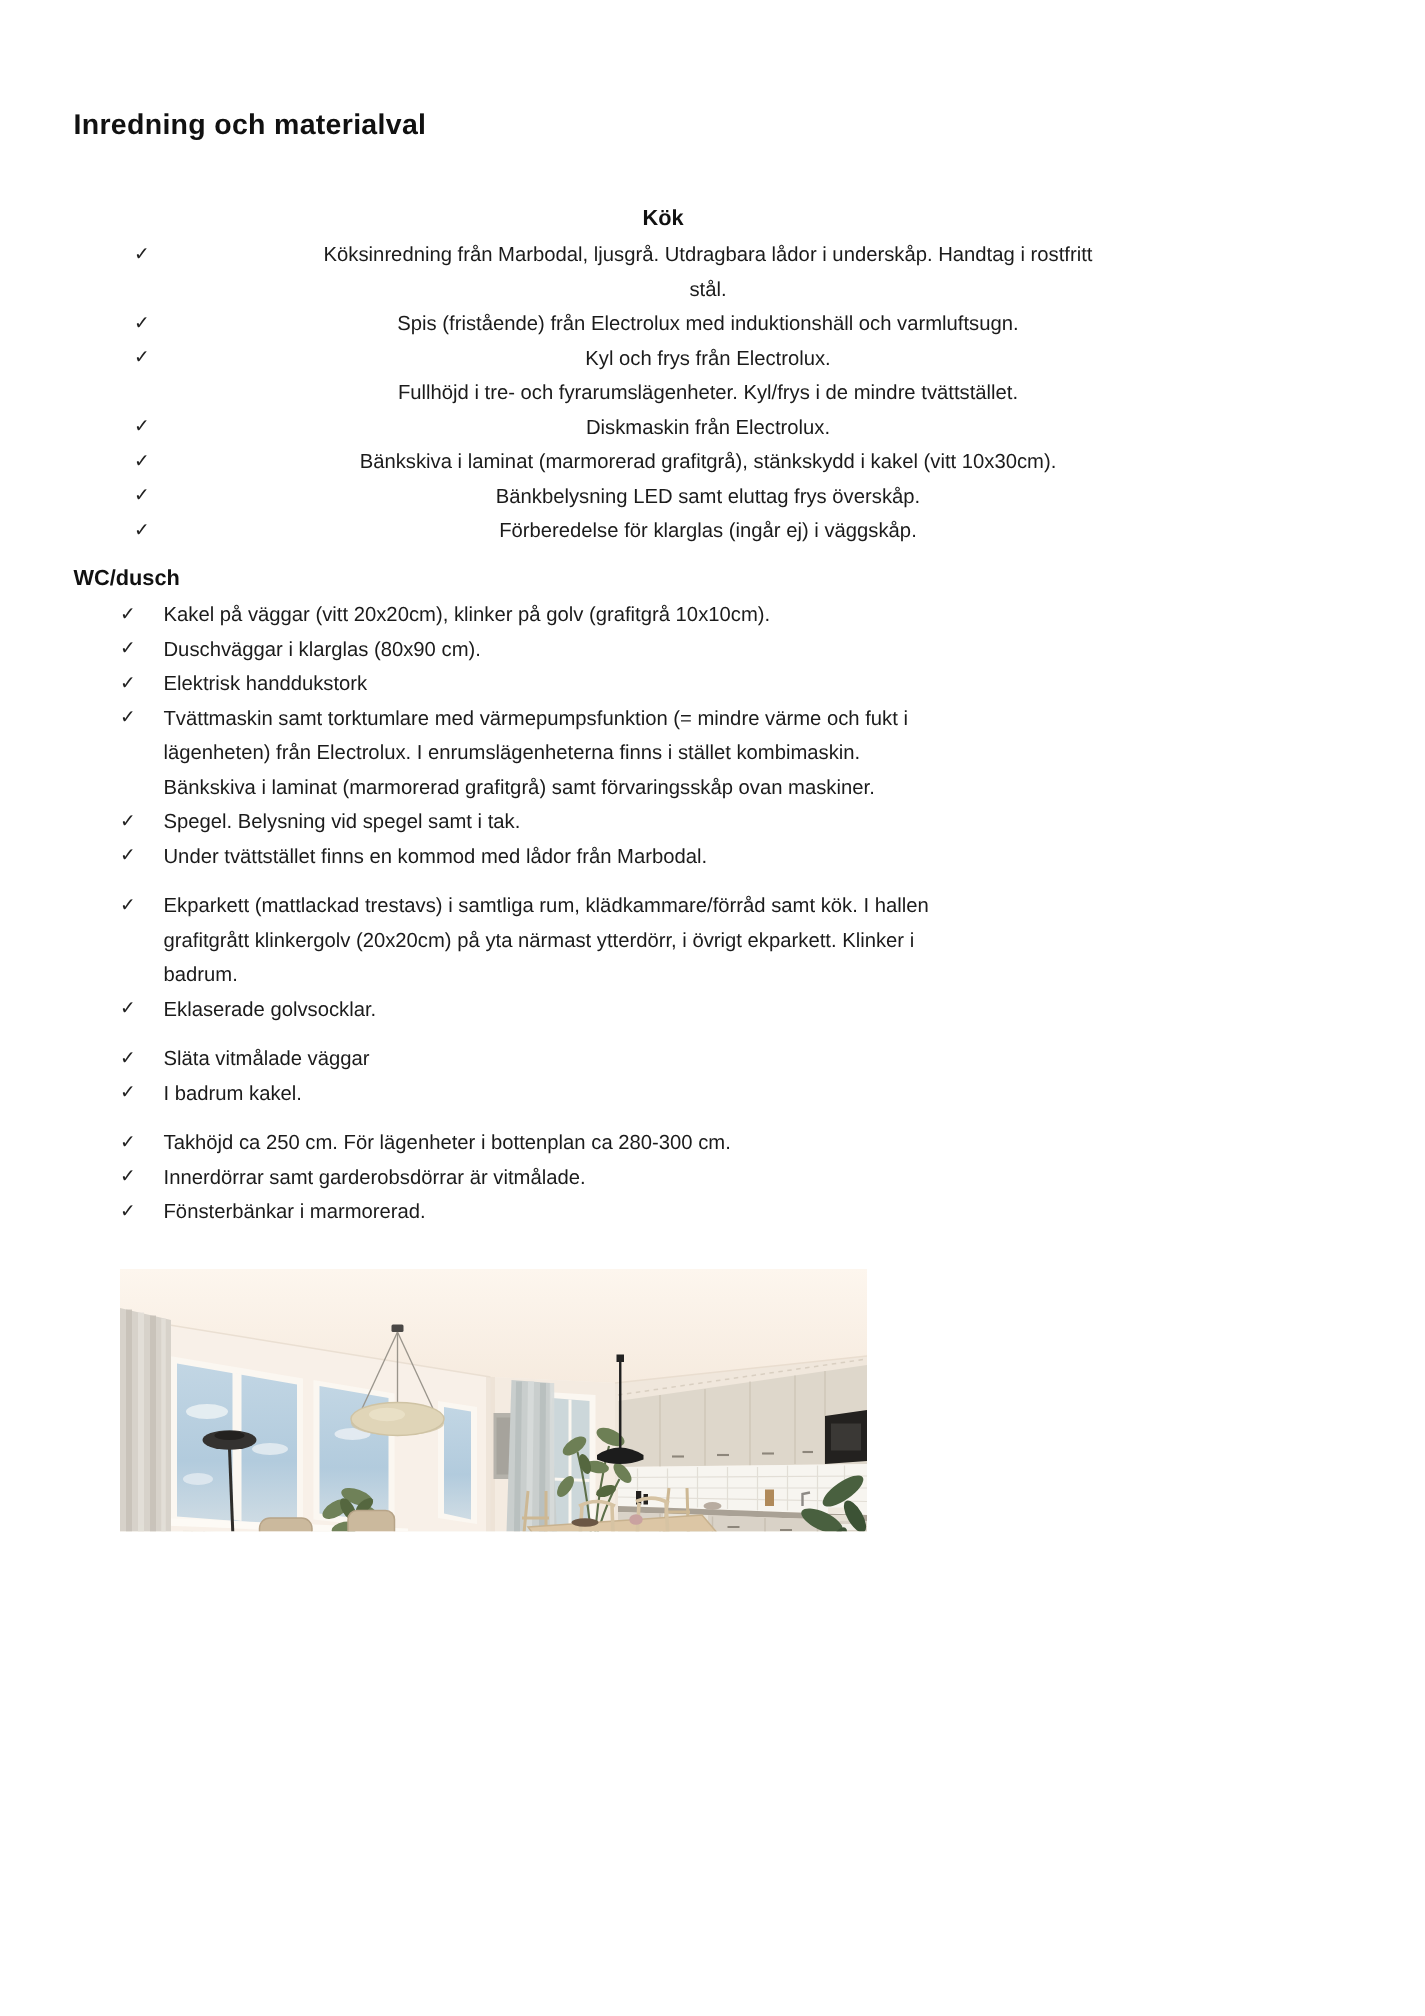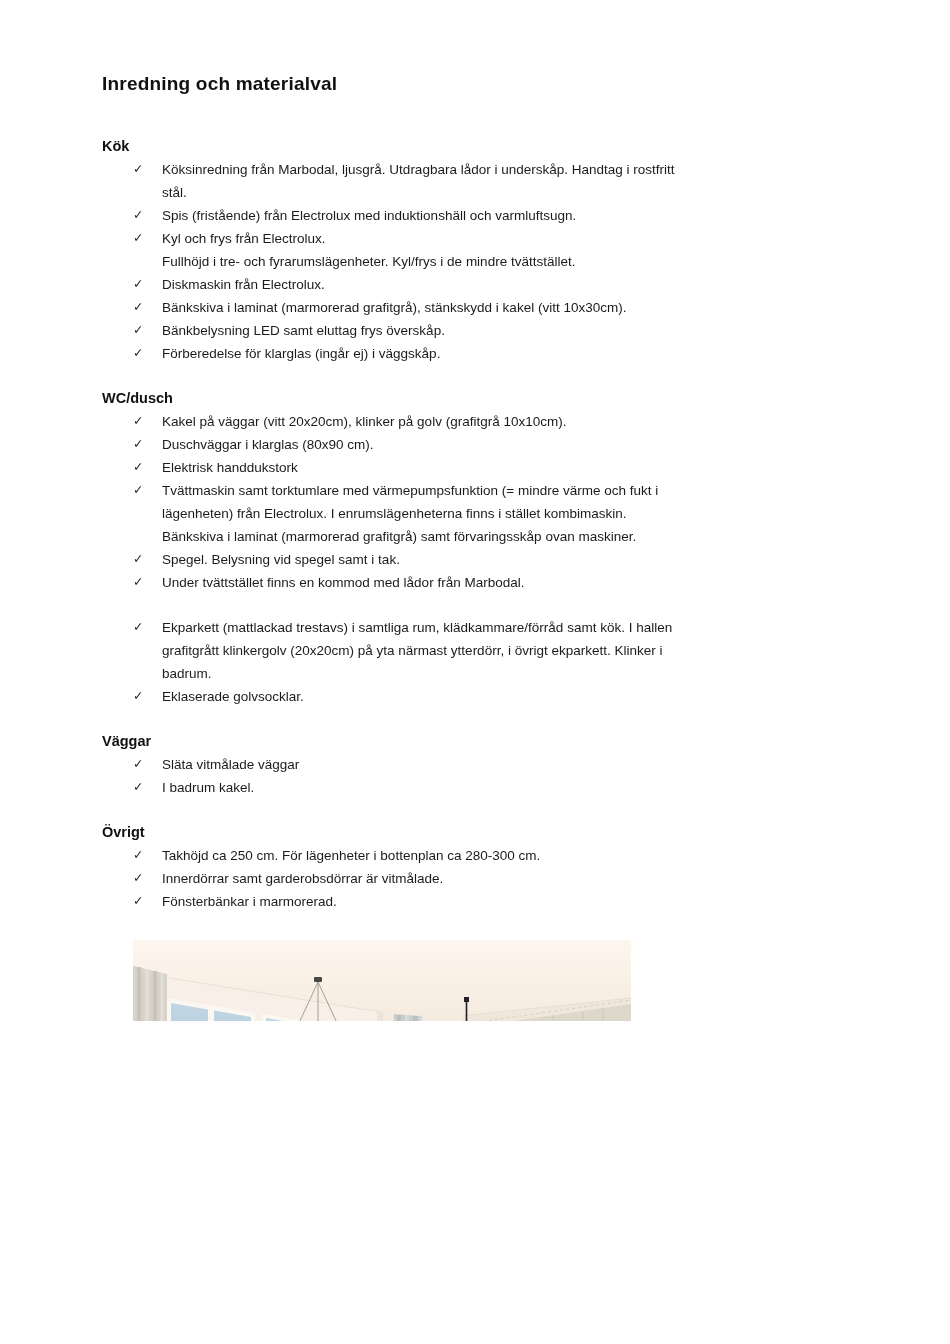--- a/index.html
+++ b/index.html
@@ -3,29 +3,29 @@
 <meta charset="utf-8">
 <style>
   html,body { margin:0; padding:0; background:#ffffff; }
   .page {
     position:relative;
     width:950px; height:1021px;
     background:#ffffff;
     font-family:"Liberation Sans", sans-serif;
     color:#1b1b1b;
     box-sizing:border-box;
-    padding:72px 115px 0 102px;
+    padding:72px 115px 0 49px;
     overflow:hidden;
   }
   h1.doc-title {
     font-size:19px; line-height:23px; font-weight:700;
     margin:0; letter-spacing:0.2px; color:#111;
   }
-  .section { margin-top:22px; }
-  .section.first { margin-top:40px; }
+  .section { margin-top:10px; }
+  .section.first { margin-top:40px;text-align:center; }
   h2.sec-heading {
     font-size:14.5px; line-height:23px; font-weight:700;
     margin:0; color:#111;
   }
   ul.check-list { list-style:none; margin:0; padding:0 0 0 31px; }
   ul.check-list li {
     display:flex; align-items:flex-start;
     font-size:13.5px; line-height:23px; color:#1b1b1b;
   }
   .check {
@@ -128,35 +128,33 @@
 badrum.</span>
         </li>
       <li>
           <span class="check">✓</span>
           <span class="txt">Eklaserade golvsocklar.</span>
         </li>
     </ul>
   </div>
 
   <div class="section">
-    <h2 class="sec-heading">Väggar</h2>
     <ul class="check-list">
       <li>
           <span class="check">✓</span>
           <span class="txt">Släta vitmålade väggar</span>
         </li>
       <li>
           <span class="check">✓</span>
           <span class="txt">I badrum kakel.</span>
         </li>
     </ul>
   </div>
 
   <div class="section">
-    <h2 class="sec-heading">Övrigt</h2>
     <ul class="check-list">
       <li>
           <span class="check">✓</span>
           <span class="txt">Takhöjd ca 250 cm. För lägenheter i bottenplan ca 280-300 cm.</span>
         </li>
       <li>
           <span class="check">✓</span>
           <span class="txt">Innerdörrar samt garderobsdörrar är vitmålade.</span>
         </li>
       <li>

